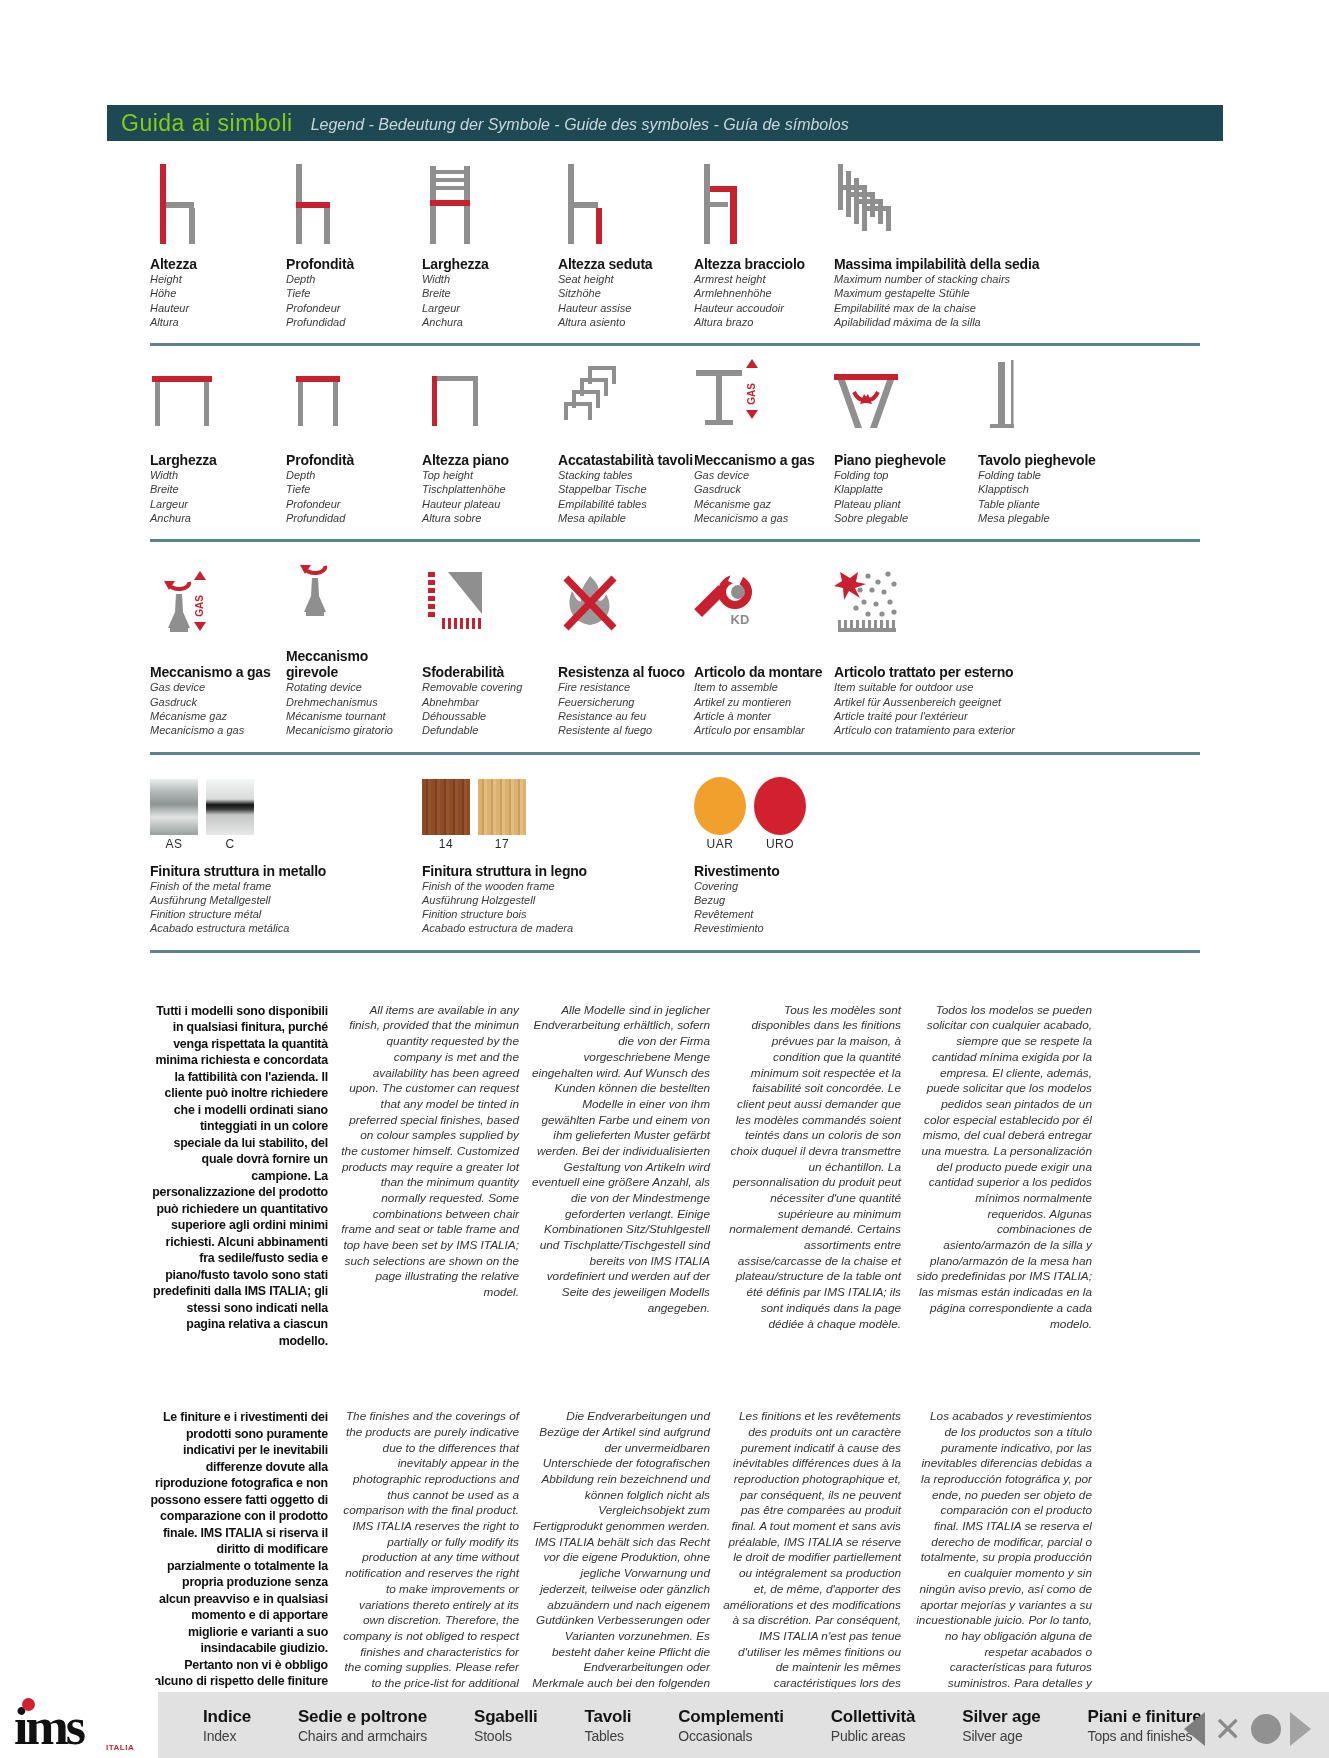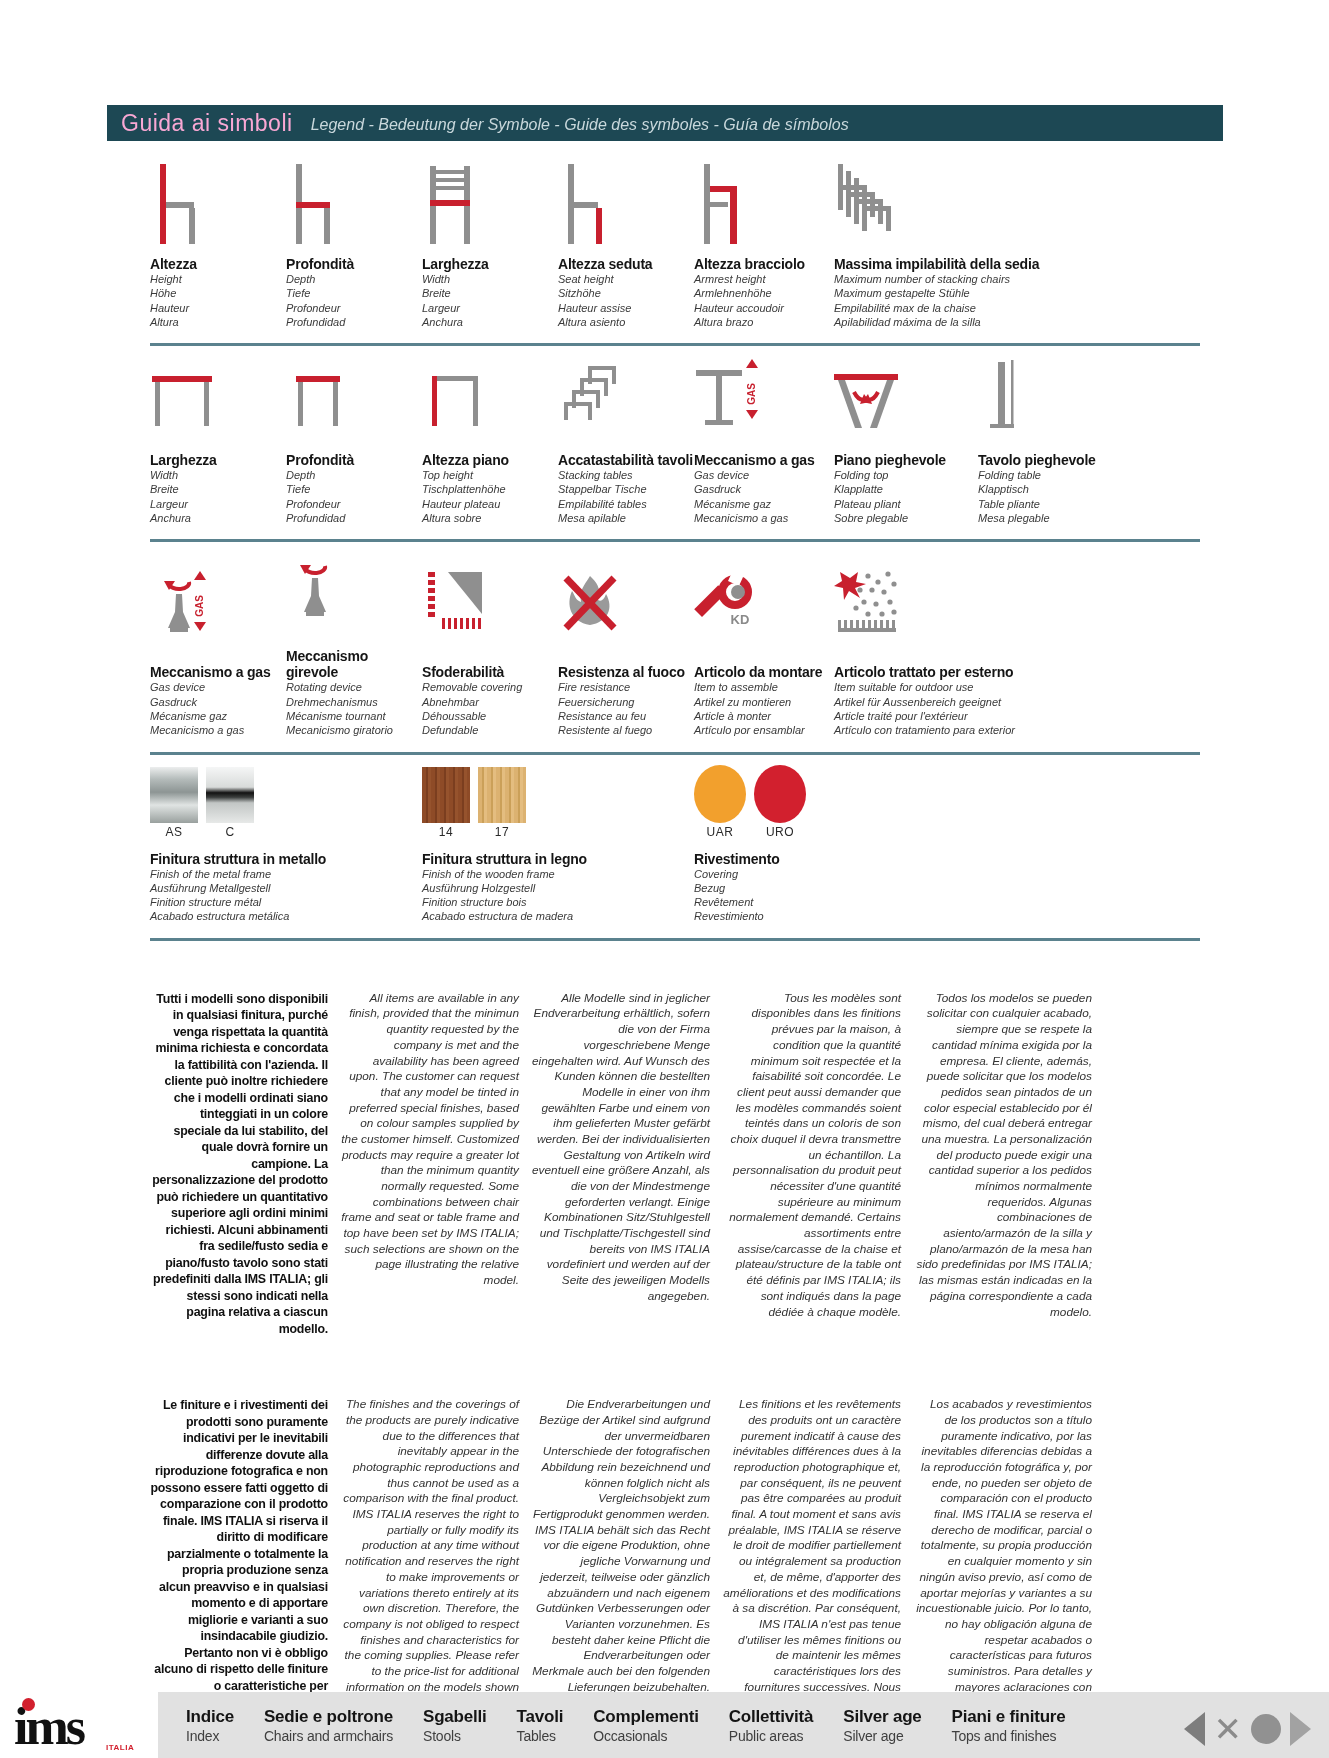--- a/index.html
+++ b/index.html
@@ -3,36 +3,36 @@
 <meta charset="utf-8">
 <style>
   * { margin:0; padding:0; box-sizing:border-box; }
   html,body { background:#ffffff; }
   body { width:1329px; height:1758px; position:relative; font-family:"Liberation Sans", sans-serif; color:#1a1a1a; }
   .page { position:absolute; inset:0; overflow:hidden; }
 
   
   .header-bar { position:absolute; left:107px; top:105px; width:1116px; height:36px;
     background:#1d4854; display:flex; align-items:center; padding:0 14px; gap:18px; }
-  .header-title { font-size:23px; font-weight:400; color:#f9a8d4; letter-spacing:0.5px; }
+  .header-title { font-size:23px; font-weight:400; color:#84cc16; letter-spacing:0.5px; }
   .header-subtitle { font-size:16px; font-style:italic; color:#c9d8dc; padding-top:3px; }
 
   
   .content { position:absolute; left:150px; top:150px; width:1050px; }
   .divider { height:3px; background:#5b828e; margin:14px 0 0 0; }
 
   .sym-row { display:grid; align-items:end; }
   .sym-item { padding-top:12px; }
   .sym-icon { height:82px; display:flex; align-items:flex-end; }
   .sym-title { font-size:14px; font-weight:700; letter-spacing:-0.2px; margin-top:12px; color:#151515; }
   .sym-tr { font-size:11px; font-style:italic; color:#3a3a3a; line-height:1.3; }
 
   
   .fin-row { display:grid; grid-template-columns:272px 272px auto; }
-  .fin-item { padding-top:2px; }
+  .fin-item { padding-top:14px; }
   .sw-wrap { display:flex; gap:8px; height:82px; align-items:flex-end; }
   .sw { display:flex; flex-direction:column; align-items:center; }
   .sw-box { width:48px; height:56px; }
   .sw-lab { font-size:12px; color:#2a2a2a; margin-top:2px; letter-spacing:0.5px; }
   .sw-as  { background:linear-gradient(180deg,#eceeee 0%,#b4bbba 22%,#8d9594 45%,#e0e4e3 68%,#99a09e 100%); }
   .sw-c   { background:linear-gradient(180deg,#f5f6f6 0%,#d8dbda 36%,#121212 46%,#3b3e3d 54%,#c2c6c5 64%,#e7e9e8 100%); }
   .sw-14  { background:repeating-linear-gradient(90deg,#8e4b27 0 4px,#7b3e1f 4px 6px,#96532d 6px 9px); }
   .sw-17  { background:repeating-linear-gradient(90deg,#dcb271 0 4px,#cba059 4px 6px,#e4bd80 6px 9px); }
   .sw-uar { background:#f2a02d; border-radius:50%; width:52px; height:58px; }
   .sw-uro { background:#d2202e; border-radius:50%; width:52px; height:58px; }
@@ -45,21 +45,21 @@
   .para-col.it { font-style:normal; font-weight:700; color:#101010; font-size:12.4px; letter-spacing:-0.2px; }
 
   
   .footer-bar { position:absolute; left:0; right:0; bottom:0; height:66px; background:#e1e1e1;
     display:flex; align-items:center; }
   .logo-box { position:absolute; left:0; bottom:0; width:158px; height:78px; background:#ffffff; }
   .logo-text { position:absolute; left:14px; bottom:2px; font-size:52px; font-weight:700; letter-spacing:-3px; color:#111; font-family:"Liberation Serif", serif; }
   .logo-dot { position:absolute; left:22px; bottom:47px; width:13px; height:13px; border-radius:50%; background:#d2202e; }
   .logo-italia { position:absolute; left:106px; bottom:6px; font-size:8px; font-weight:700; color:#d2202e; letter-spacing:0.5px; }
   .footer-nav { display:flex; gap:30px; margin-left:186px; }
-  .nav-item { cursor:pointer; }
+  .nav-item { cursor:pointer;margin-left:17px; }
   .nav-label { font-size:17px; font-weight:700; color:#141414; letter-spacing:-0.2px; }
   .nav-sub { font-size:14px; color:#3f3f3f; margin-top:1px; letter-spacing:-0.2px; }
   .footer-arrows { position:absolute; right:18px; bottom:12px; display:flex; align-items:center; gap:9px; }
   .arr { width:0; height:0; cursor:pointer; }
   .arr-left  { border-top:17px solid transparent; border-bottom:17px solid transparent; border-right:21px solid #7d7d7d; }
   .arr-right { border-top:17px solid transparent; border-bottom:17px solid transparent; border-left:21px solid #a2a2a2; }
   .arr-x { font-size:34px; font-weight:700; color:#8b8b8b; line-height:1; cursor:pointer; font-family:"DejaVu Sans", sans-serif; }
   .arr-dot { width:30px; height:30px; border-radius:50%; background:#919191; cursor:pointer; }
 </style>
 </head>

